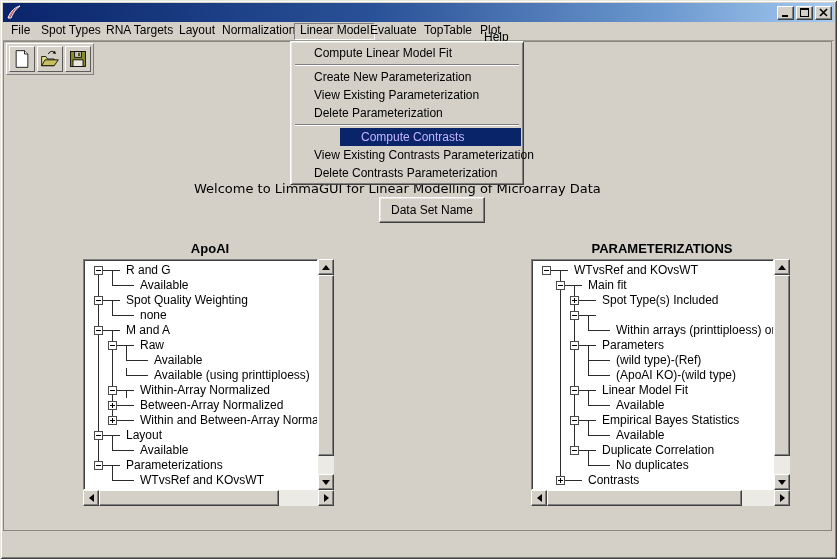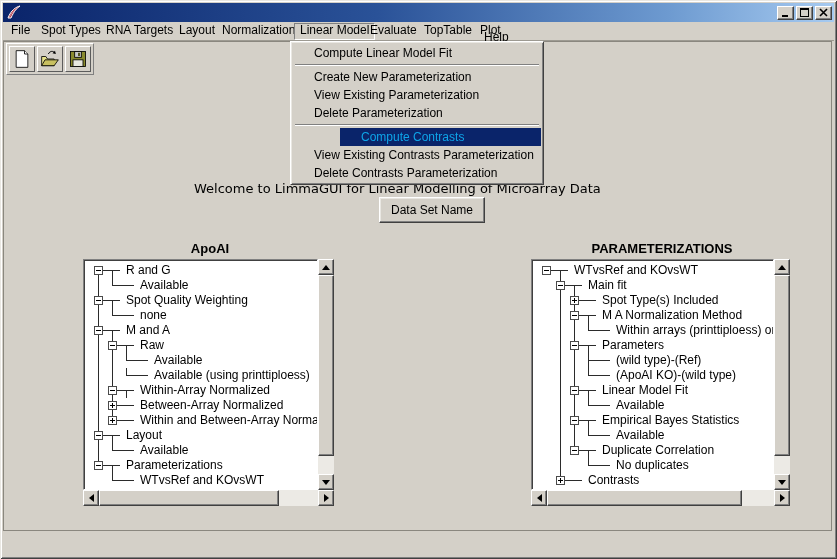--- a/index.html
+++ b/index.html
@@ -74,27 +74,27 @@
   .hscroll .sbtn{width:16px;height:16px;}
   .hthumb{height:16px;background:#d4d0c8;border:1px solid;
     border-color:#fff #404040 #404040 #fff;box-shadow:inset -1px -1px 0 #808080;
     box-sizing:border-box;flex:none;}
   .arr{width:0;height:0;border:4px solid transparent;}
   .arr.up{border-bottom:5px solid #000;margin-top:-4px;}
   .arr.down{border-top:5px solid #000;margin-bottom:-4px;}
   .arr.left{border-right:5px solid #000;margin-left:-4px;}
   .arr.right{border-left:5px solid #000;margin-right:-4px;}
   
-  .dropdown{position:absolute;left:290px;top:41px;width:254px;background:#d4d0c8;
+  .dropdown{position:absolute;left:290px;top:41px;width:234px;background:#d4d0c8;
     border:1px solid;border-color:#fff #404040 #404040 #fff;
     box-shadow:inset 1px 1px 0 #e9e7e2,inset -1px -1px 0 #808080;
     box-sizing:border-box;padding:2px 1px;z-index:50;}
   .ditem{height:18px;line-height:18px;font-size:12px;padding-left:21px;
     margin:0 1px;color:#000;white-space:nowrap;}
-  .ditem.hl{background:#0a246a;color:#0ea5e9;margin-left:48px;}
+  .ditem.hl{background:#0a246a;color:#c4b5fd;margin-left:48px;}
   .dsep{height:1px;background:#808080;border-bottom:1px solid #fff;margin:2px 3px;}
 </style>
 </head>
 <body>
 
 <div class="window">
 
   <div class="titlebar">
     <svg class="ticon" viewBox="0 0 16 15">
       <path d="M2 13 C5 5 10 2 14 1 C11 3 8 6 5 13 Z" fill="#a32638" stroke="#fff" stroke-width="1"></path>
@@ -472,21 +472,20 @@
             <span class="seg-vb" style="height: 3px;"></span>
             <span class="seg-h" style="left: 11px; width: 3px;"></span>
             <span class="pbox">
               <i class="ph"></i>
             </span>
           </div>
           <div class="cell">
             <span class="seg-h" style="left: 0px; width: 14px;"></span>
             <span class="seg-vb" style="height: 7px;"></span>
           </div>
-          <span class="tlabel">M A Normalization Method</span>
         </div>
         <div class="trow">
           <div class="cell"></div>
           <div class="cell">
             <span class="seg-vt" style="height: 15px;"></span>
           </div>
           <div class="cell">
             <span class="seg-vt" style="height: 15px;"></span>
           </div>
           <div class="cell">

